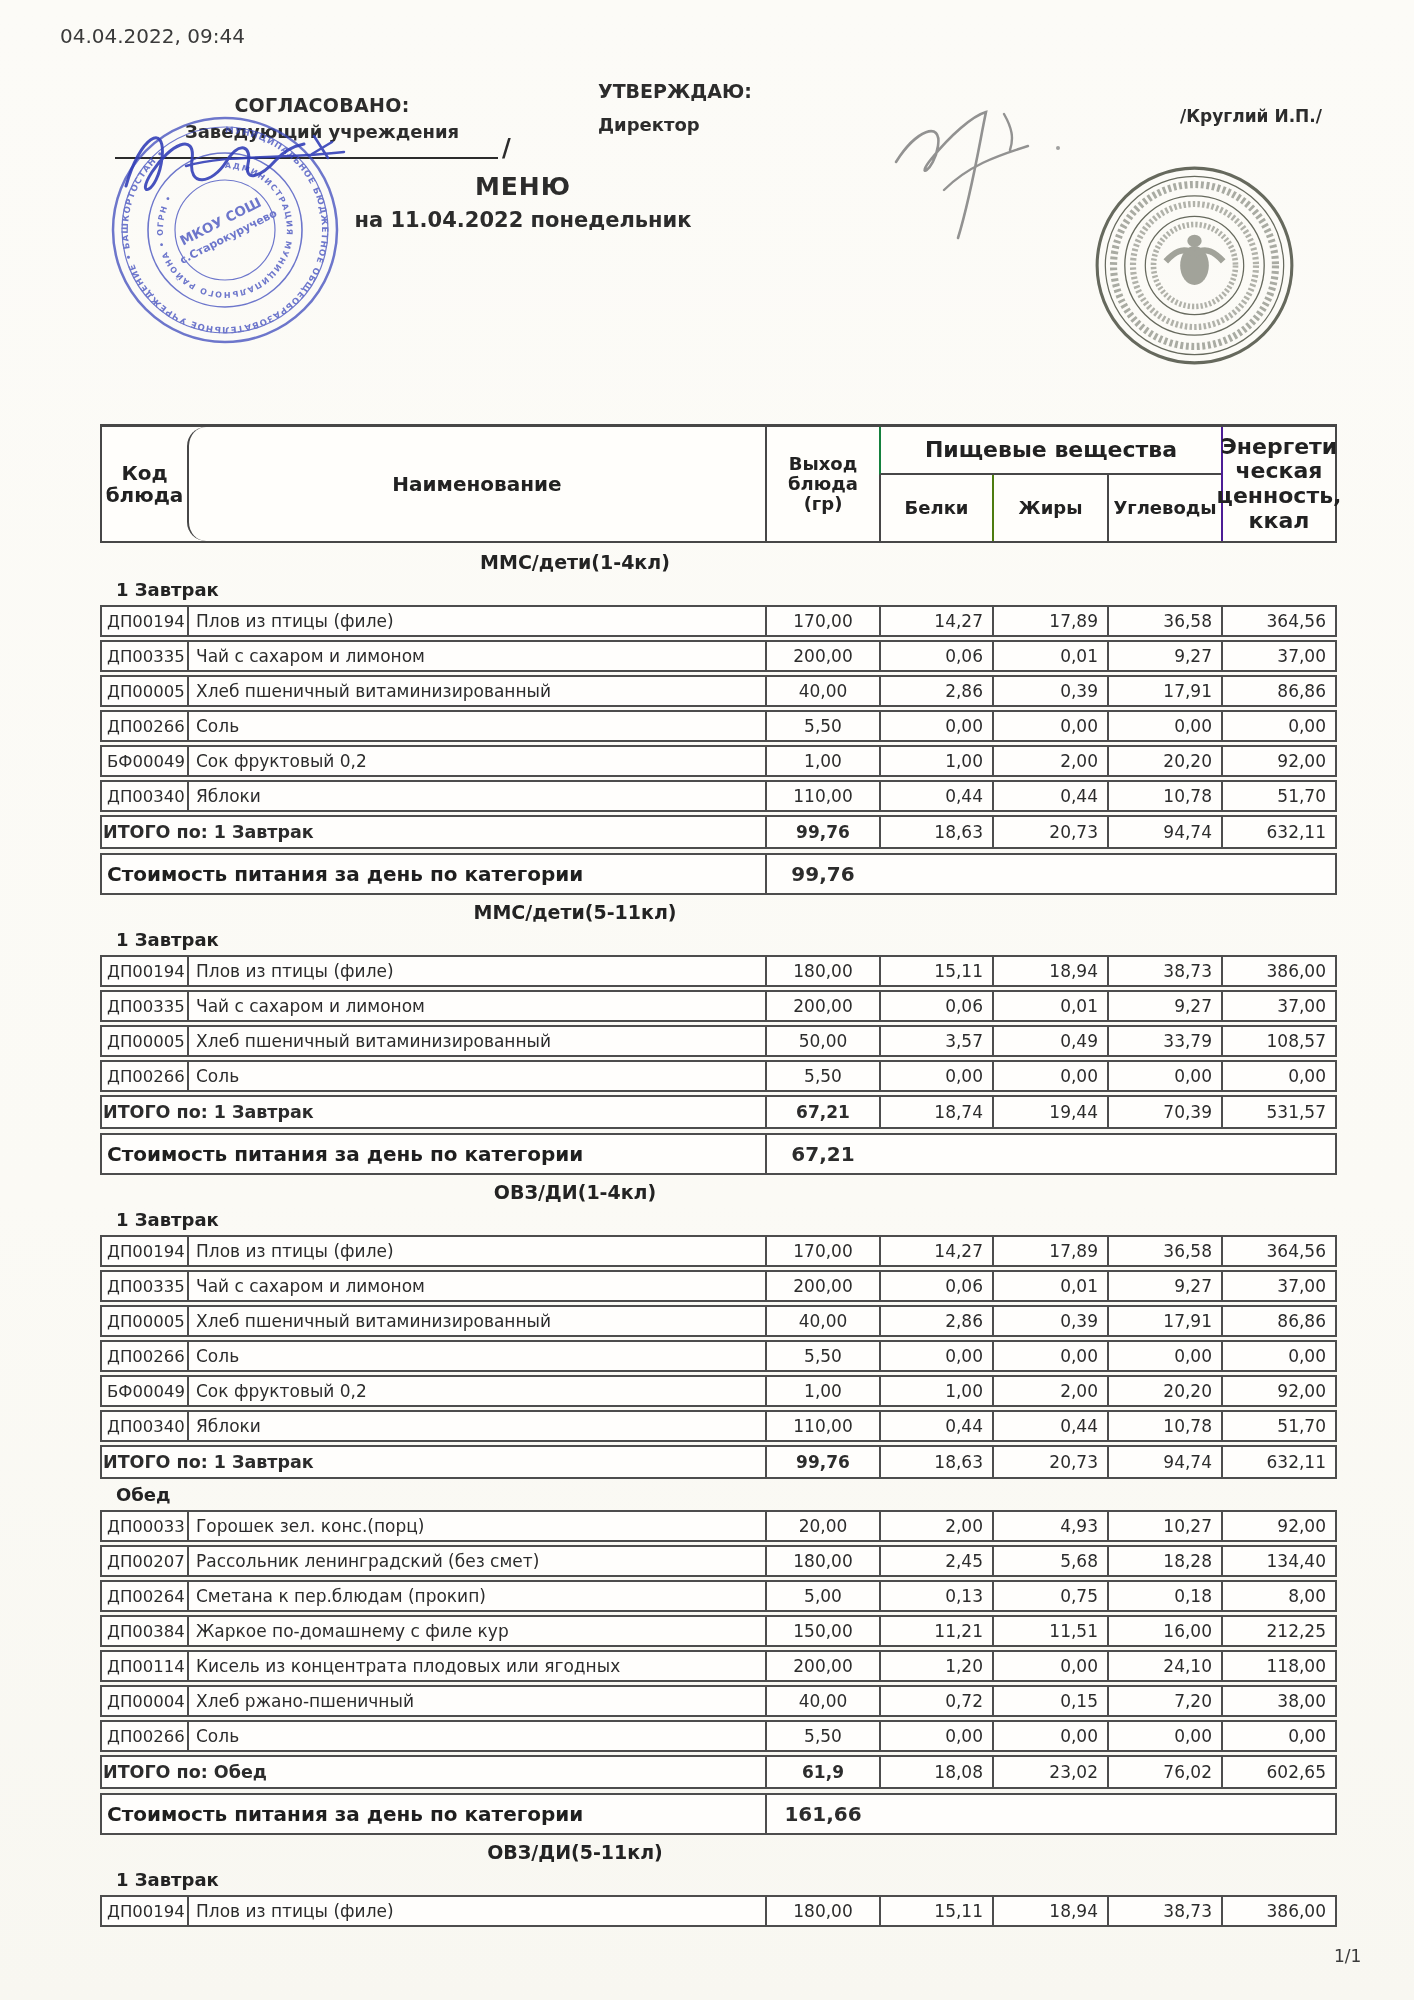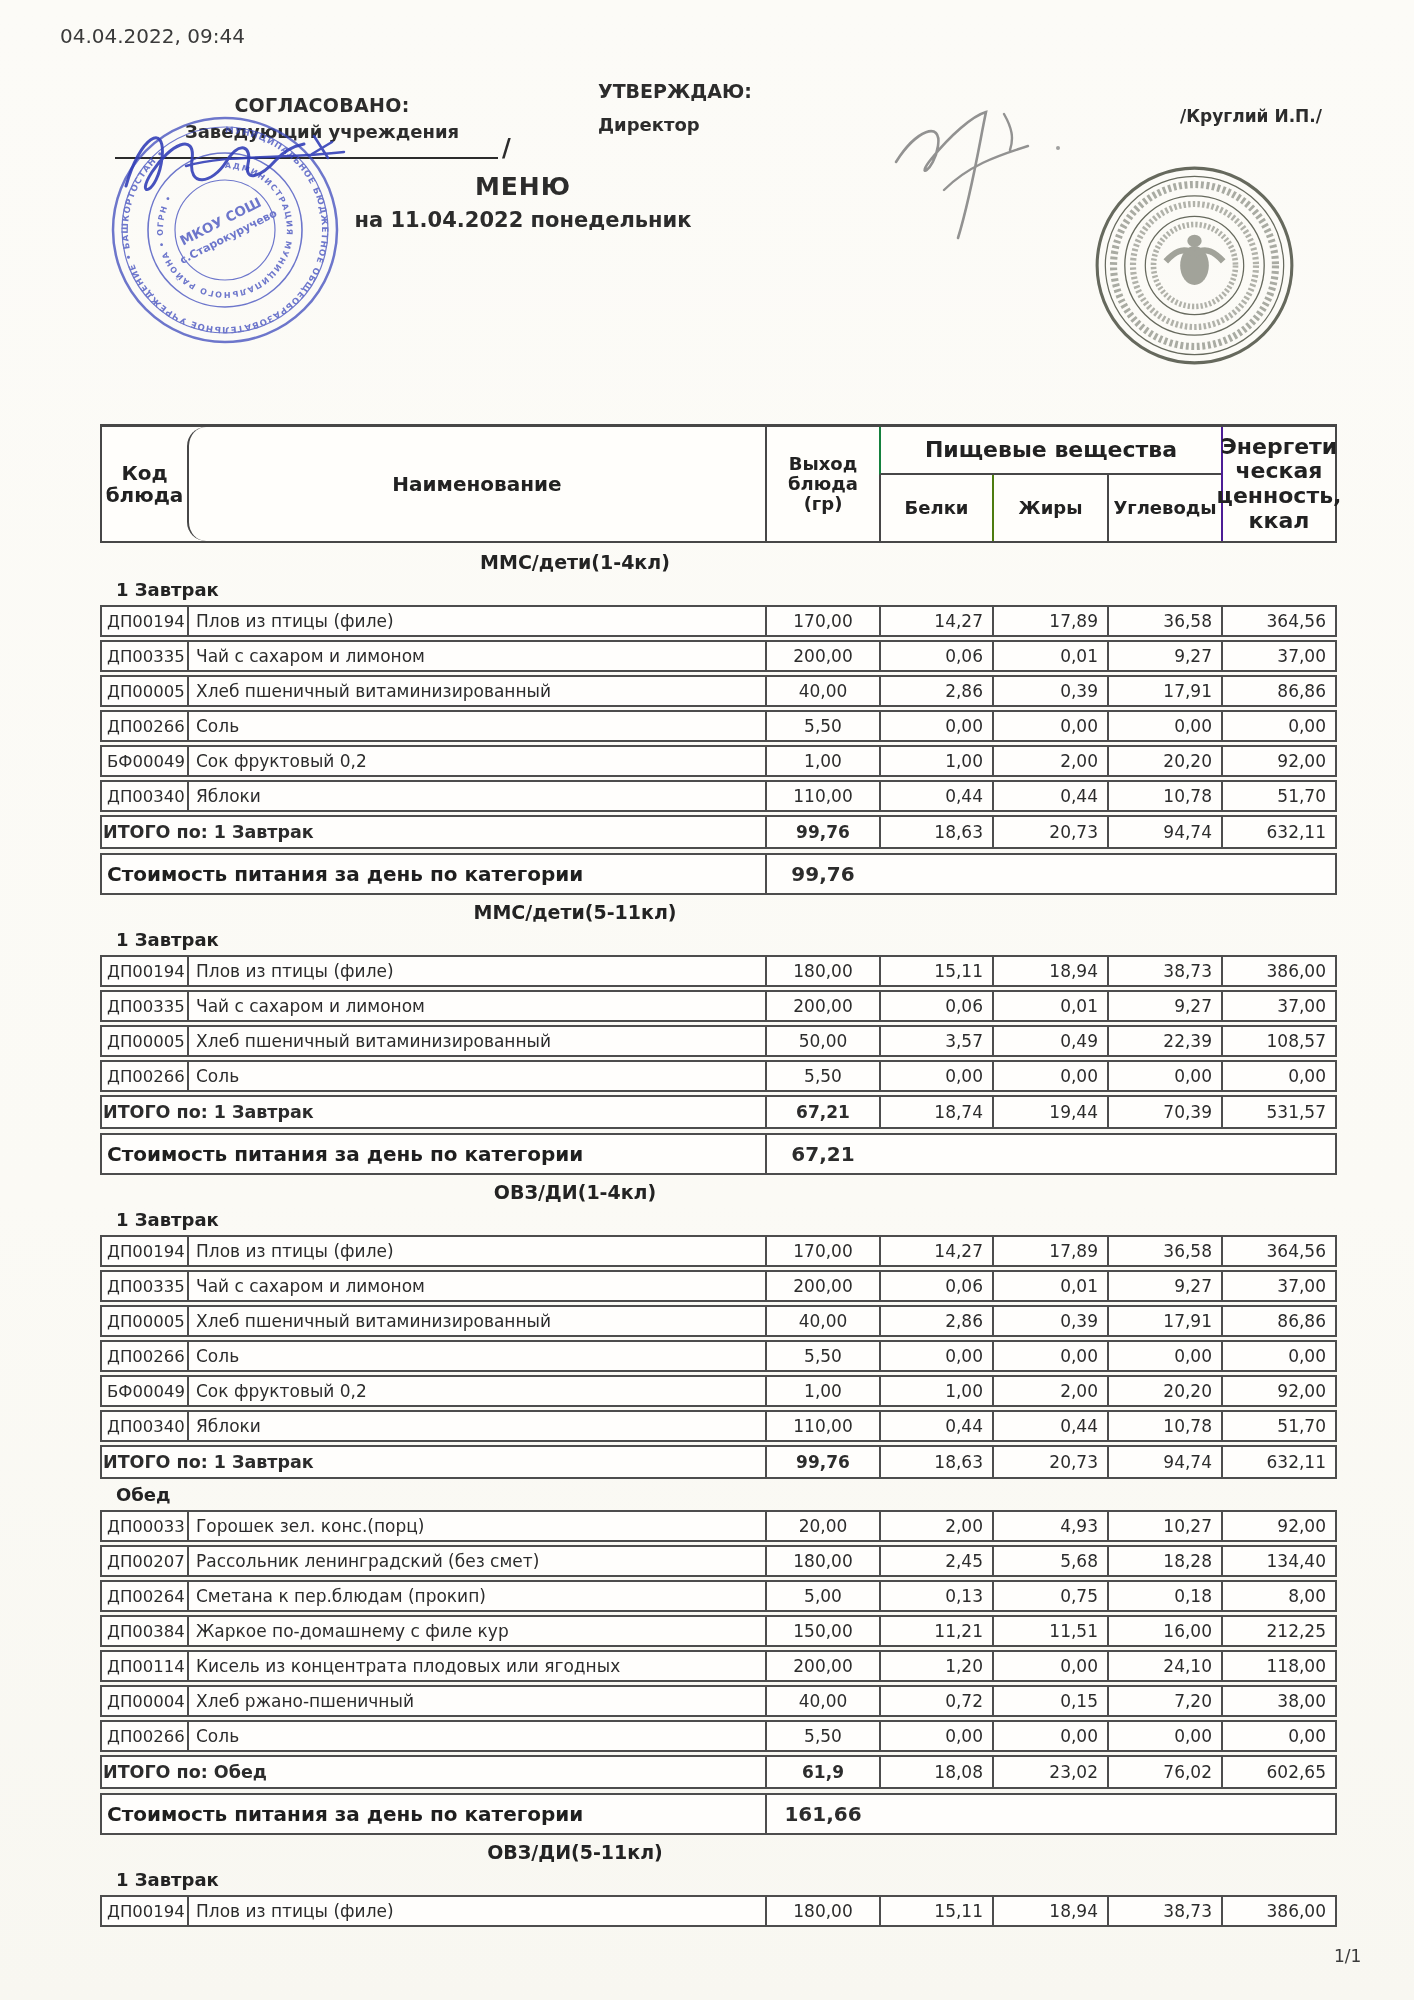--- a/index.html
+++ b/index.html
@@ -253,21 +253,21 @@
           <div class="cell num bl">0,01</div>
           <div class="cell num bl">9,27</div>
           <div class="cell num bl">37,00</div>
         </div>
         <div class="trow">
           <div class="cell c-code">ДП00005</div>
           <div class="cell c-name bl">Хлеб пшеничный витаминизированный</div>
           <div class="cell ctr bl">50,00</div>
           <div class="cell num bl">3,57</div>
           <div class="cell num bl">0,49</div>
-          <div class="cell num bl">22,39</div>
+          <div class="cell num bl">33,79</div>
           <div class="cell num bl">108,57</div>
         </div>
         <div class="trow">
           <div class="cell c-code">ДП00266</div>
           <div class="cell c-name bl">Соль</div>
           <div class="cell ctr bl">5,50</div>
           <div class="cell num bl">0,00</div>
           <div class="cell num bl">0,00</div>
           <div class="cell num bl">0,00</div>
           <div class="cell num bl">0,00</div>

